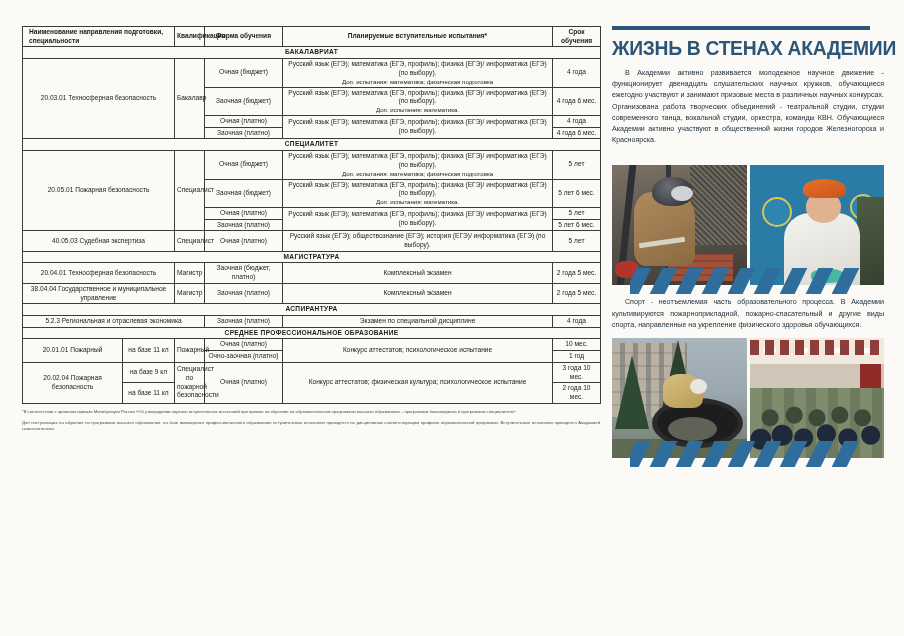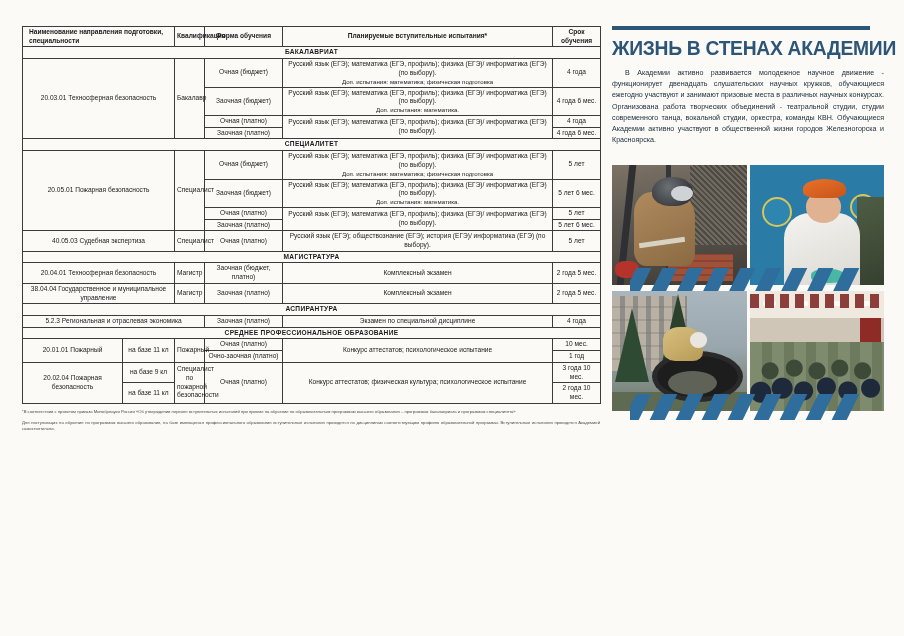--- a/index.html
+++ b/index.html
@@ -376,20 +376,21 @@
           <i style="left:52px"></i>
         <i style="left:78px"></i>
           <i style="left:104px"></i>
           <i style="left:130px"></i>
         <i style="left:156px"></i>
           <i style="left:182px"></i>
           <i style="left:208px"></i>
       </div>
     </div>
 
+    <p class="cap">Спорт - неотъемлемая часть образовательного процесса. В Академии культивируются пожарноприкладной, пожарно-спасательный и другие виды спорта, направленные на укрепление физического здоровья обучающихся.</p>
 
     <div class="photorow">
       <div class="photos">
         <div class="ph ph3">
           <div class="bld"></div>
             <div class="win"></div>
           <div class="fir1"></div>
             <div class="fir2"></div>
           <div class="grnd"></div>
             <div class="tire"></div>

